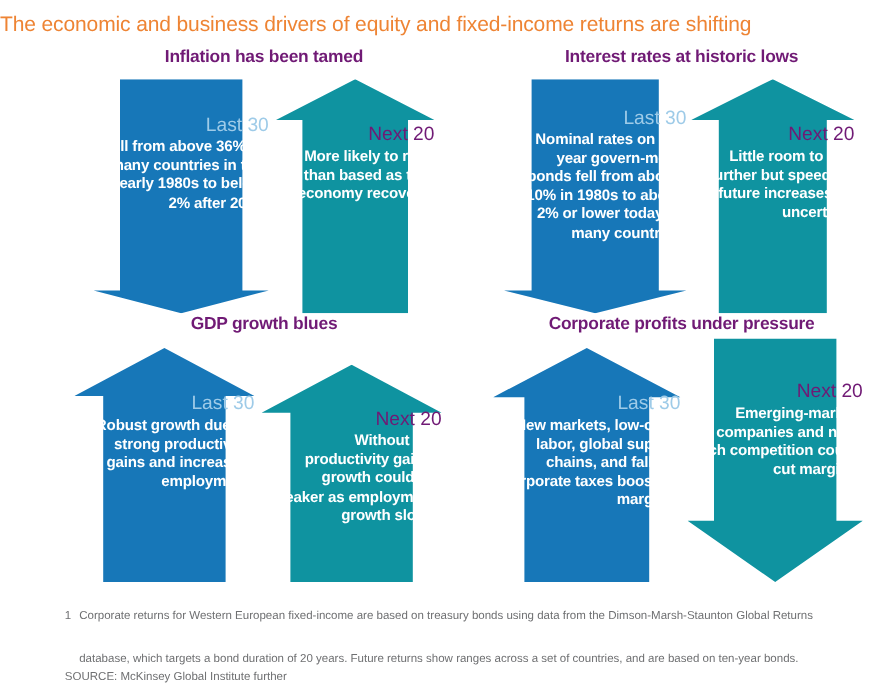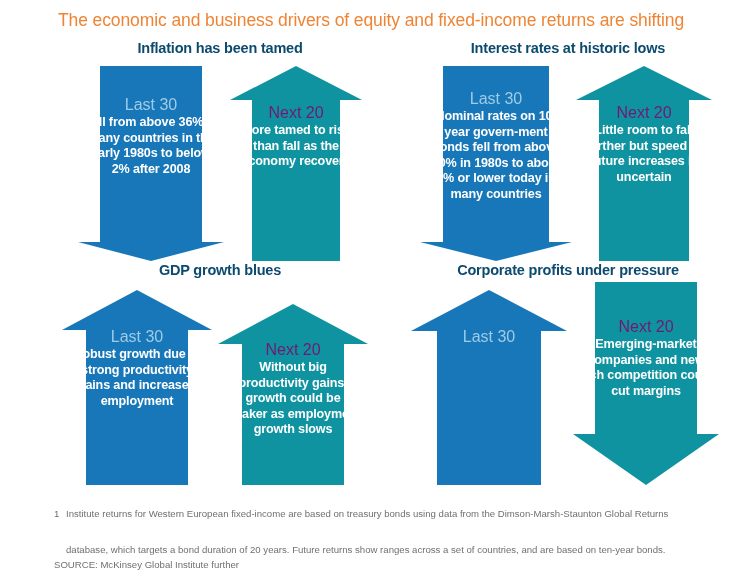--- a/index.html
+++ b/index.html
@@ -13,50 +13,49 @@
     font-family: "Liberation Sans", sans-serif;
     overflow: hidden;
     position: relative;
   }
 
   #page-title {
     position: absolute;
     left: 0;
     top: 10px;
     width: 742px;
-    text-align: center;
     color: #ee8434;
     font-size: 17.5px;
     font-weight: 400;
     letter-spacing: -0.1px;
     white-space: nowrap;
   }
 
   .quadrant {
     position: absolute;
   }
   .q-heading {
     position: absolute;
     top: 0;
     left: 0;
     width: 100%;
     text-align: center;
-    color: #0c4a6e;
+    color: #701a75;
     font-size: 14.5px;
     font-weight: bold;
     letter-spacing: -0.2px;
     white-space: nowrap;
   }
 
   
   .arrow {
     position: absolute;
     box-sizing: border-box;
     color: #ffffff;
-    text-align: center;
+    text-align: right;
     text-decoration: underline;
   }
   .arrow .shape {
     position: absolute;
     inset: 0;
   }
   .arrow .txtwrap {
     position: absolute;
     left: 0;
     width: 100%;
@@ -110,21 +109,21 @@
       <div class="body">Fell from above 36% in many countries in the early 1980s to below 2% after 2008</div>
     </div>
   </div>
 
   <div class="arrow teal" style="left:170px; top:26px; width:132px; height:195px;">
     <svg class="shape" viewBox="0 0 132 195" preserveAspectRatio="none">
       <polygon points="66,0 132,34 110,34 110,195 22,195 22,34 0,34" fill="#0f93a0"></polygon>
     </svg>
     <div class="txtwrap" style="top:38px;">
       <div class="period">Next 20</div>
-      <div class="body">More tamed to rise than fall as the economy recovers</div>
+      <div class="body">More likely to rise than based as the economy recovers</div>
     </div>
   </div>
 </div>
 
 <div class="quadrant" style="left:408px; top:40px; width:320px; height:220px;">
   <div class="q-heading">Interest rates at historic lows</div>
 
   <div class="arrow blue" style="left:12px; top:26px; width:152px; height:195px;">
     <svg class="shape" viewBox="0 0 152 195" preserveAspectRatio="none">
       <polygon points="23,0 129,0 129,176 152,176 76,195 0,176 23,176" fill="#1777b8"></polygon>
@@ -172,31 +171,32 @@
 
 <div class="quadrant" style="left:408px; top:262px; width:320px; height:225px;">
   <div class="q-heading">Corporate profits under pressure</div>
 
   <div class="arrow blue" style="left:3px; top:28px; width:156px; height:195px;">
     <svg class="shape" viewBox="0 0 156 195" preserveAspectRatio="none">
       <polygon points="78,0 156,41 130,41 130,195 26,195 26,41 0,41" fill="#1777b8"></polygon>
     </svg>
     <div class="txtwrap" style="top:38px;">
       <div class="period">Last 30</div>
+      <div class="body">New markets, low-cost labor, global supply chains, and falling corporate taxes boosted margins</div>
     </div>
   </div>
 
   <div class="arrow teal" style="left:165px; top:20px; width:146px; height:203px;">
     <svg class="shape" viewBox="0 0 146 203" preserveAspectRatio="none">
       <polygon points="22,0 124,0 124,152 146,152 73,203 0,152 22,152" fill="#0f93a0"></polygon>
     </svg>
     <div class="txtwrap" style="top:36px;">
       <div class="period">Next 20</div>
       <div class="body">Emerging-market companies and new tech competition could cut margins</div>
     </div>
   </div>
 </div>
 
 <div id="footnote">
-  <div class="fn-line"><span class="fn-num">1</span><span>Institute returns for Western European fixed-income are based on treasury bonds using data from the Dimson-Marsh-Staunton Global Returns</span></div>
+  <div class="fn-line"><span class="fn-num">1</span><span>Corporate returns for Western European fixed-income are based on treasury bonds using data from the Dimson-Marsh-Staunton Global Returns</span></div>
   <div class="fn-line fn-indent">database, which targets a bond duration of 20 years. Future returns show ranges across a set of countries, and are based on ten-year bonds.</div>
   <div class="fn-line">SOURCE: McKinsey Global Institute further</div>
 </div>
 
 </body></html>

